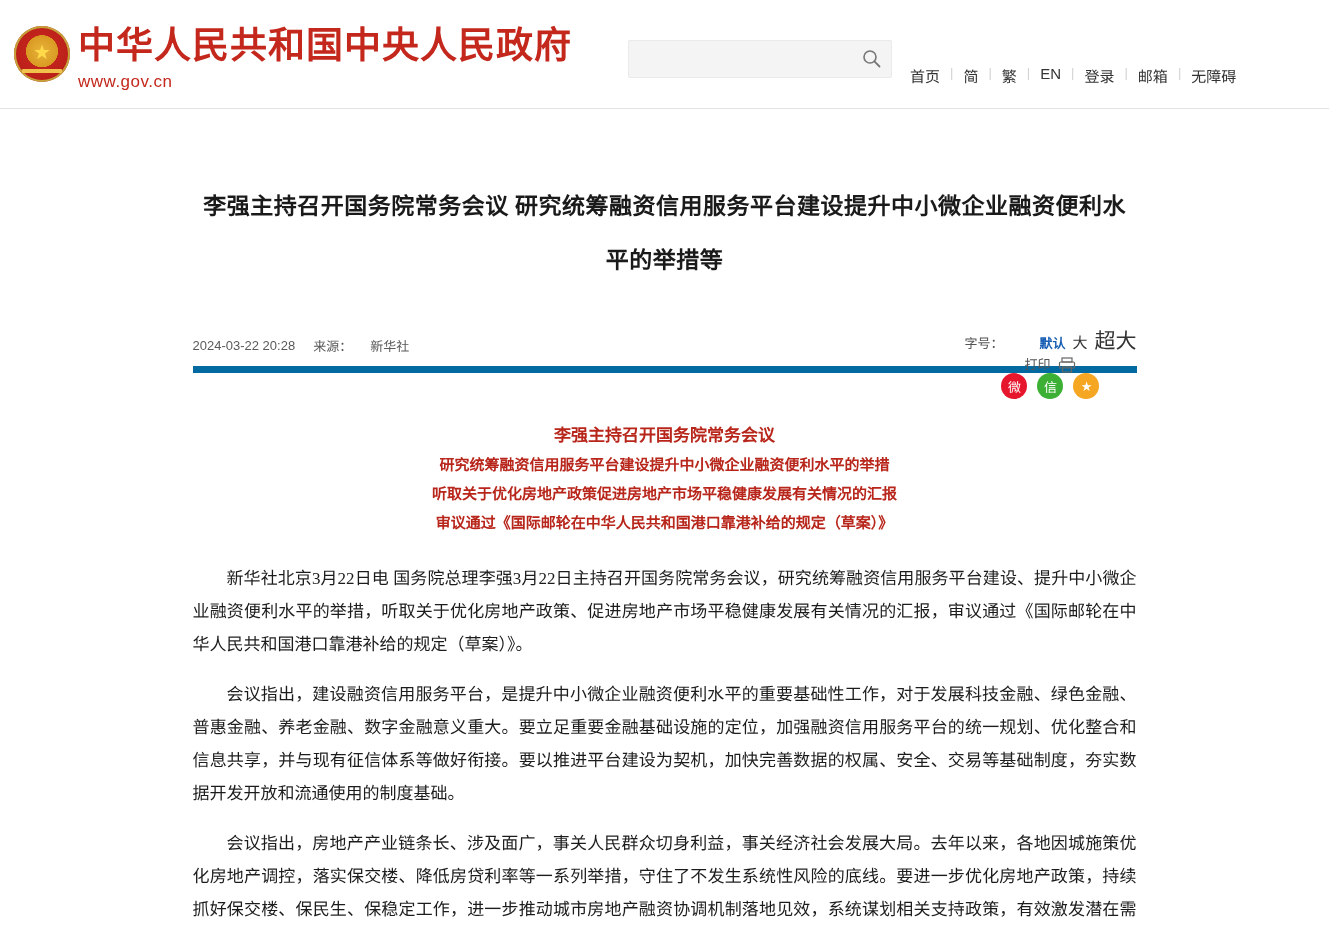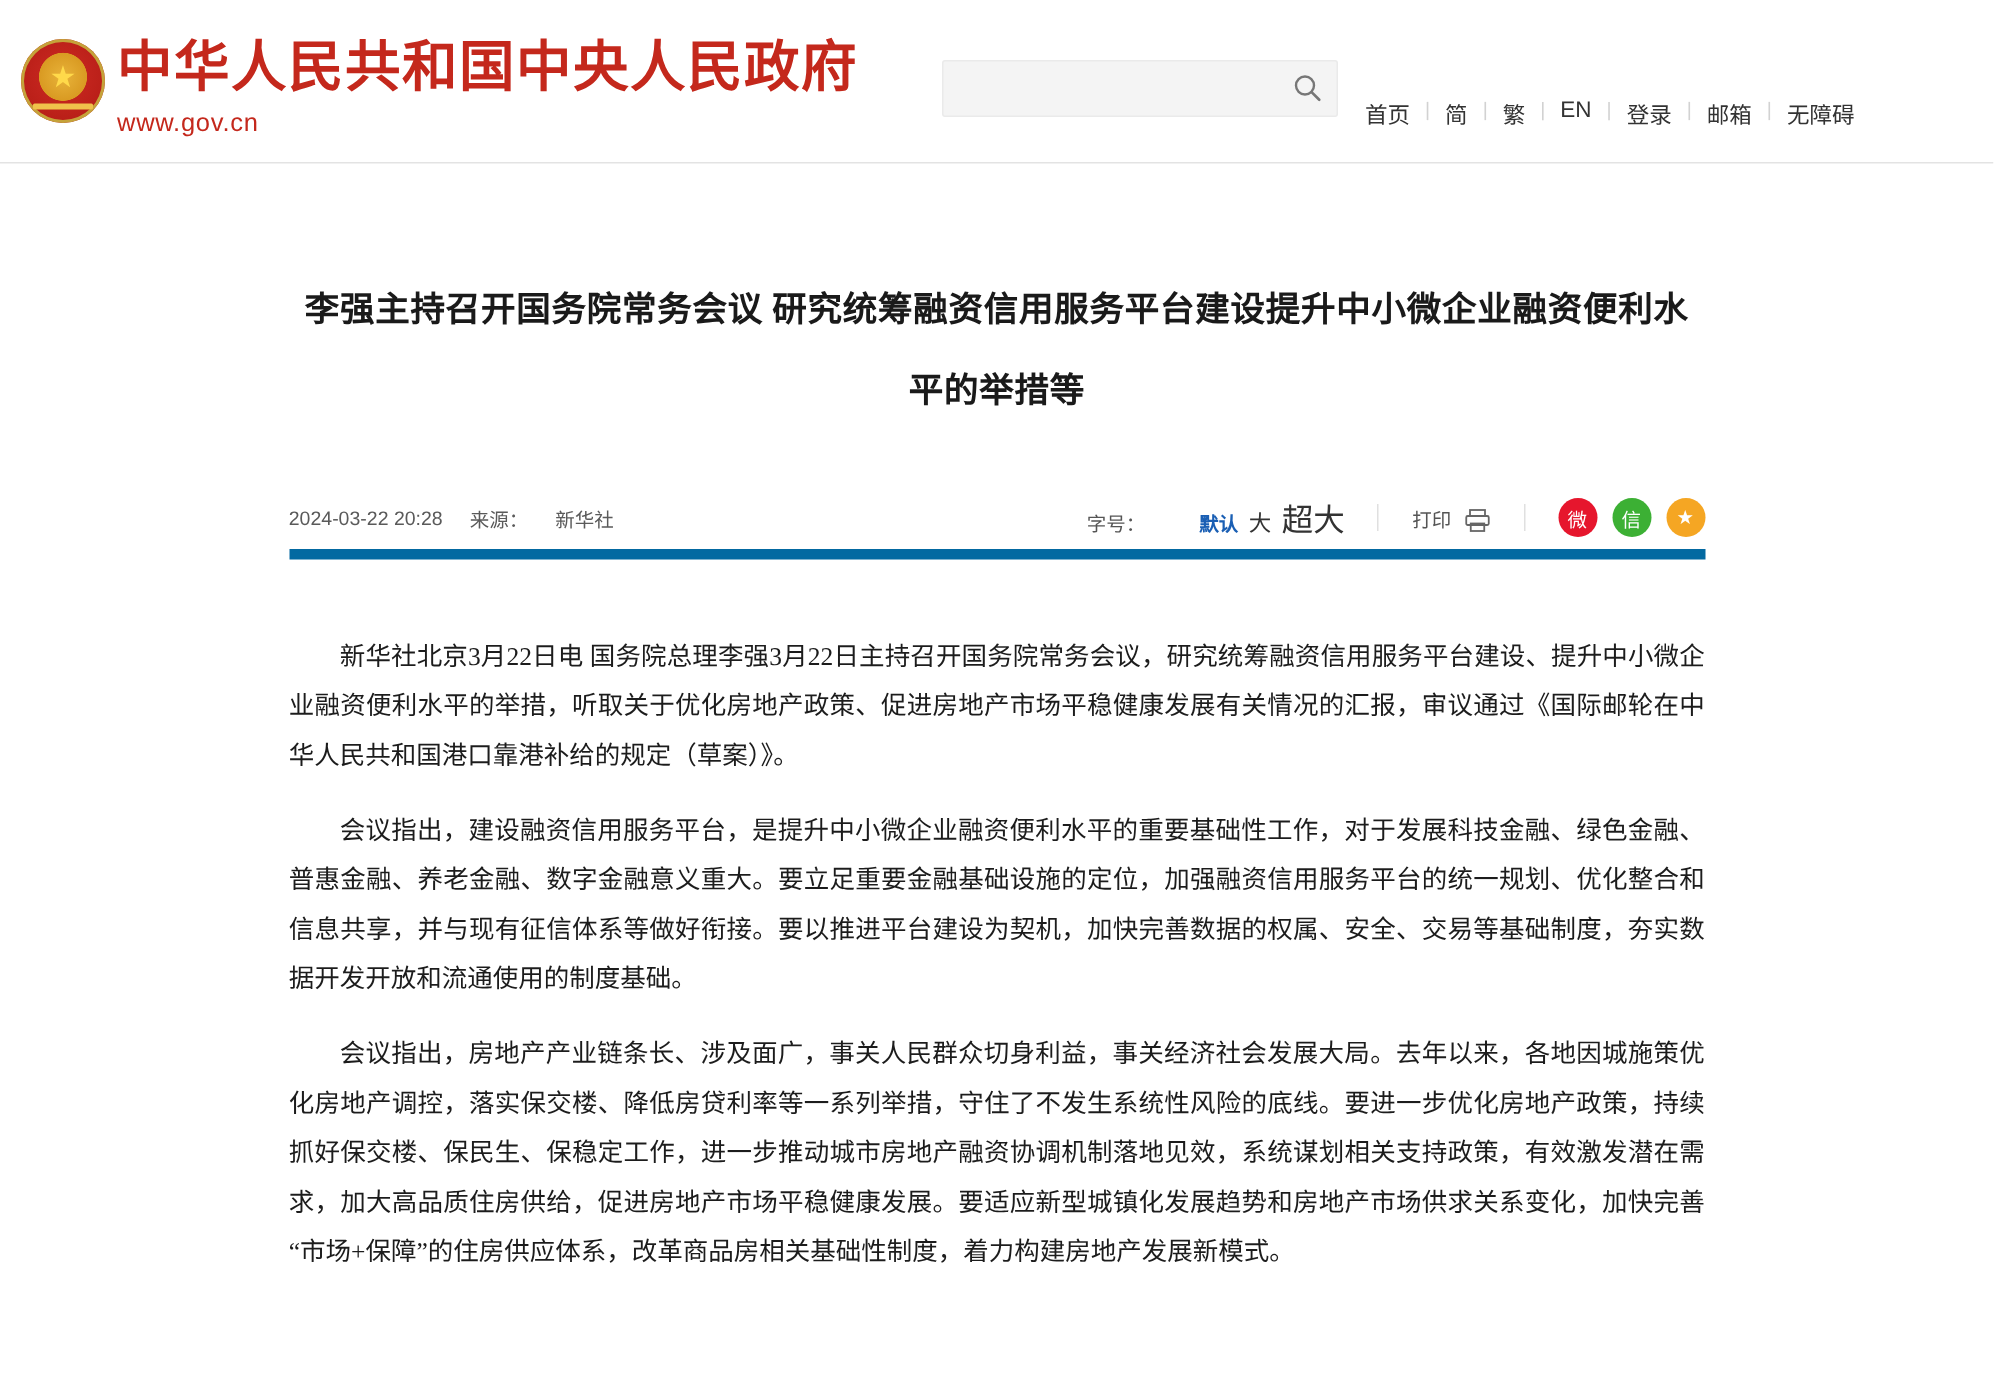--- a/index.html
+++ b/index.html
@@ -162,20 +162,21 @@
   .meta-right {
     position: absolute;
     right: 0;
     top: 0;
     height: 42px;
     display: flex;
     align-items: center;
     gap: 0;
     font-size: 13px;
     color: #555;
+    flex-direction: column;
   }
   .fontsize-group {
     display: flex;
     align-items: baseline;
     gap: 7px;
   }
   .fontsize-group .lbl { color: #555; }
   .fs-opt { color: #333; cursor: pointer; }
   .fs-opt.active { color: #1a5fb4; font-weight: bold; padding-left: 29px; }
   .fs-mid { font-size: 15px; }
@@ -326,20 +327,26 @@
       <div class="share-group">
         <span class="share-btn share-weibo">微</span>
         <span class="share-btn share-wechat">信</span>
         <span class="share-btn share-fav">★</span>
       </div>
     </div>
   </div>
 
   <div class="article">
 
+    <div class="sub-title-block">
+      <div class="st-main">李强主持召开国务院常务会议</div>
+      <div class="st-line">研究统筹融资信用服务平台建设提升中小微企业融资便利水平的举措</div>
+      <div class="st-line">听取关于优化房地产政策促进房地产市场平稳健康发展有关情况的汇报</div>
+      <div class="st-line">审议通过《国际邮轮在中华人民共和国港口靠港补给的规定（草案）》</div>
+    </div>
 
     <div class="body-text">
       <p>新华社北京3月22日电  国务院总理李强3月22日主持召开国务院常务会议，研究统筹融资信用服务平台建设、提升中小微企业融资便利水平的举措，听取关于优化房地产政策、促进房地产市场平稳健康发展有关情况的汇报，审议通过《国际邮轮在中华人民共和国港口靠港补给的规定（草案）》。</p>
       <p>会议指出，建设融资信用服务平台，是提升中小微企业融资便利水平的重要基础性工作，对于发展科技金融、绿色金融、普惠金融、养老金融、数字金融意义重大。要立足重要金融基础设施的定位，加强融资信用服务平台的统一规划、优化整合和信息共享，并与现有征信体系等做好衔接。要以推进平台建设为契机，加快完善数据的权属、安全、交易等基础制度，夯实数据开发开放和流通使用的制度基础。</p>
       <p>会议指出，房地产产业链条长、涉及面广，事关人民群众切身利益，事关经济社会发展大局。去年以来，各地因城施策优化房地产调控，落实保交楼、降低房贷利率等一系列举措，守住了不发生系统性风险的底线。要进一步优化房地产政策，持续抓好保交楼、保民生、保稳定工作，进一步推动城市房地产融资协调机制落地见效，系统谋划相关支持政策，有效激发潜在需求，加大高品质住房供给，促进房地产市场平稳健康发展。要适应新型城镇化发展趋势和房地产市场供求关系变化，加快完善“市场+保障”的住房供应体系，改革商品房相关基础性制度，着力构建房地产发展新模式。</p>
     </div>
 
   </div>
 </div>
 

